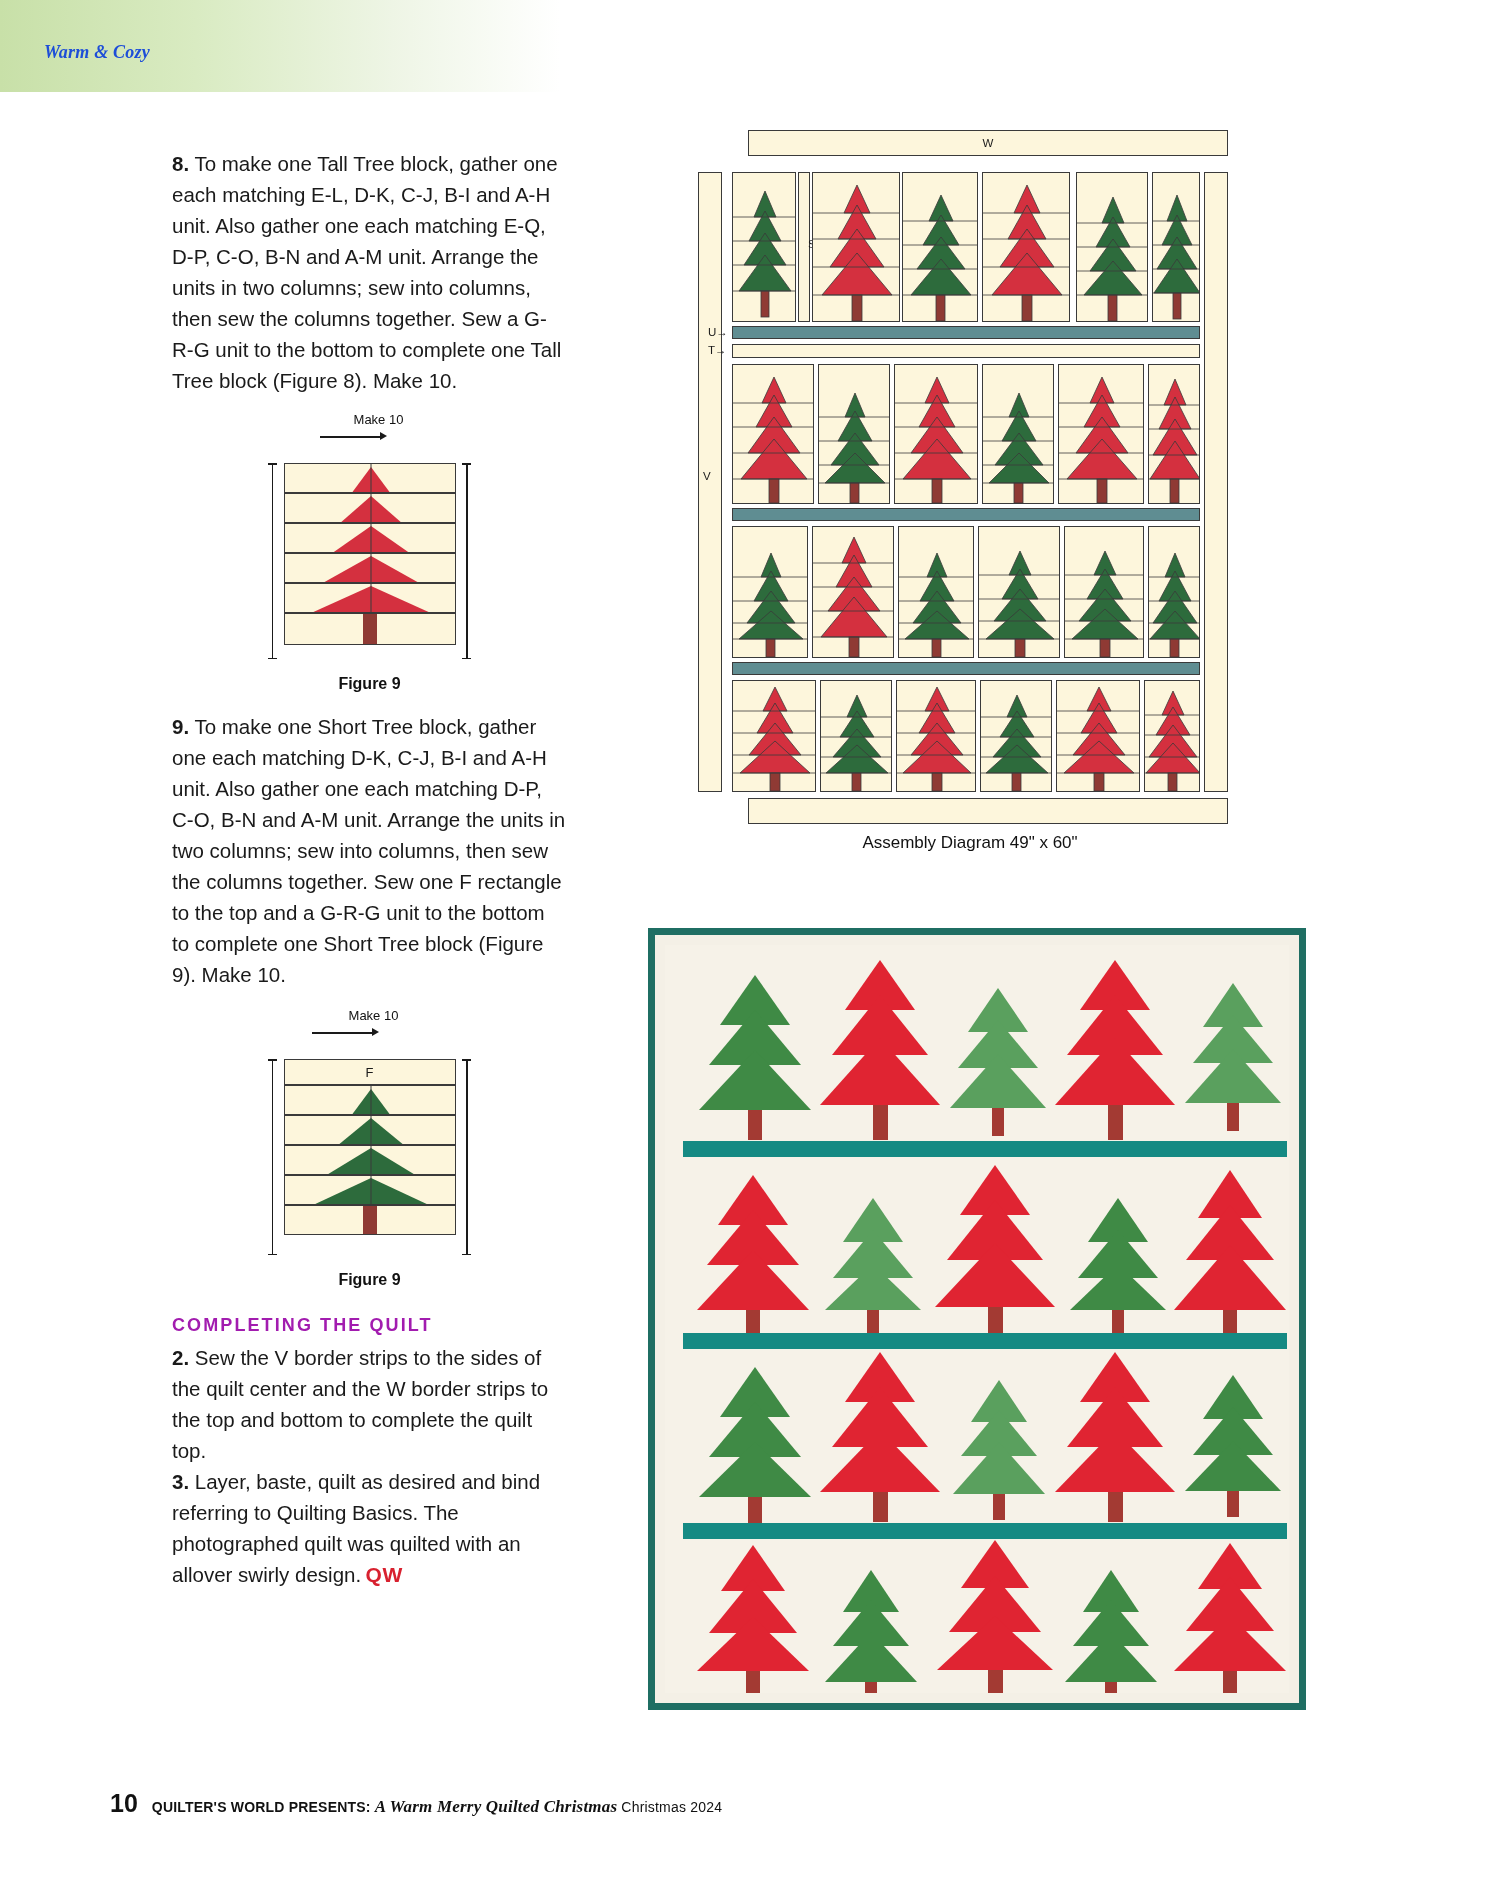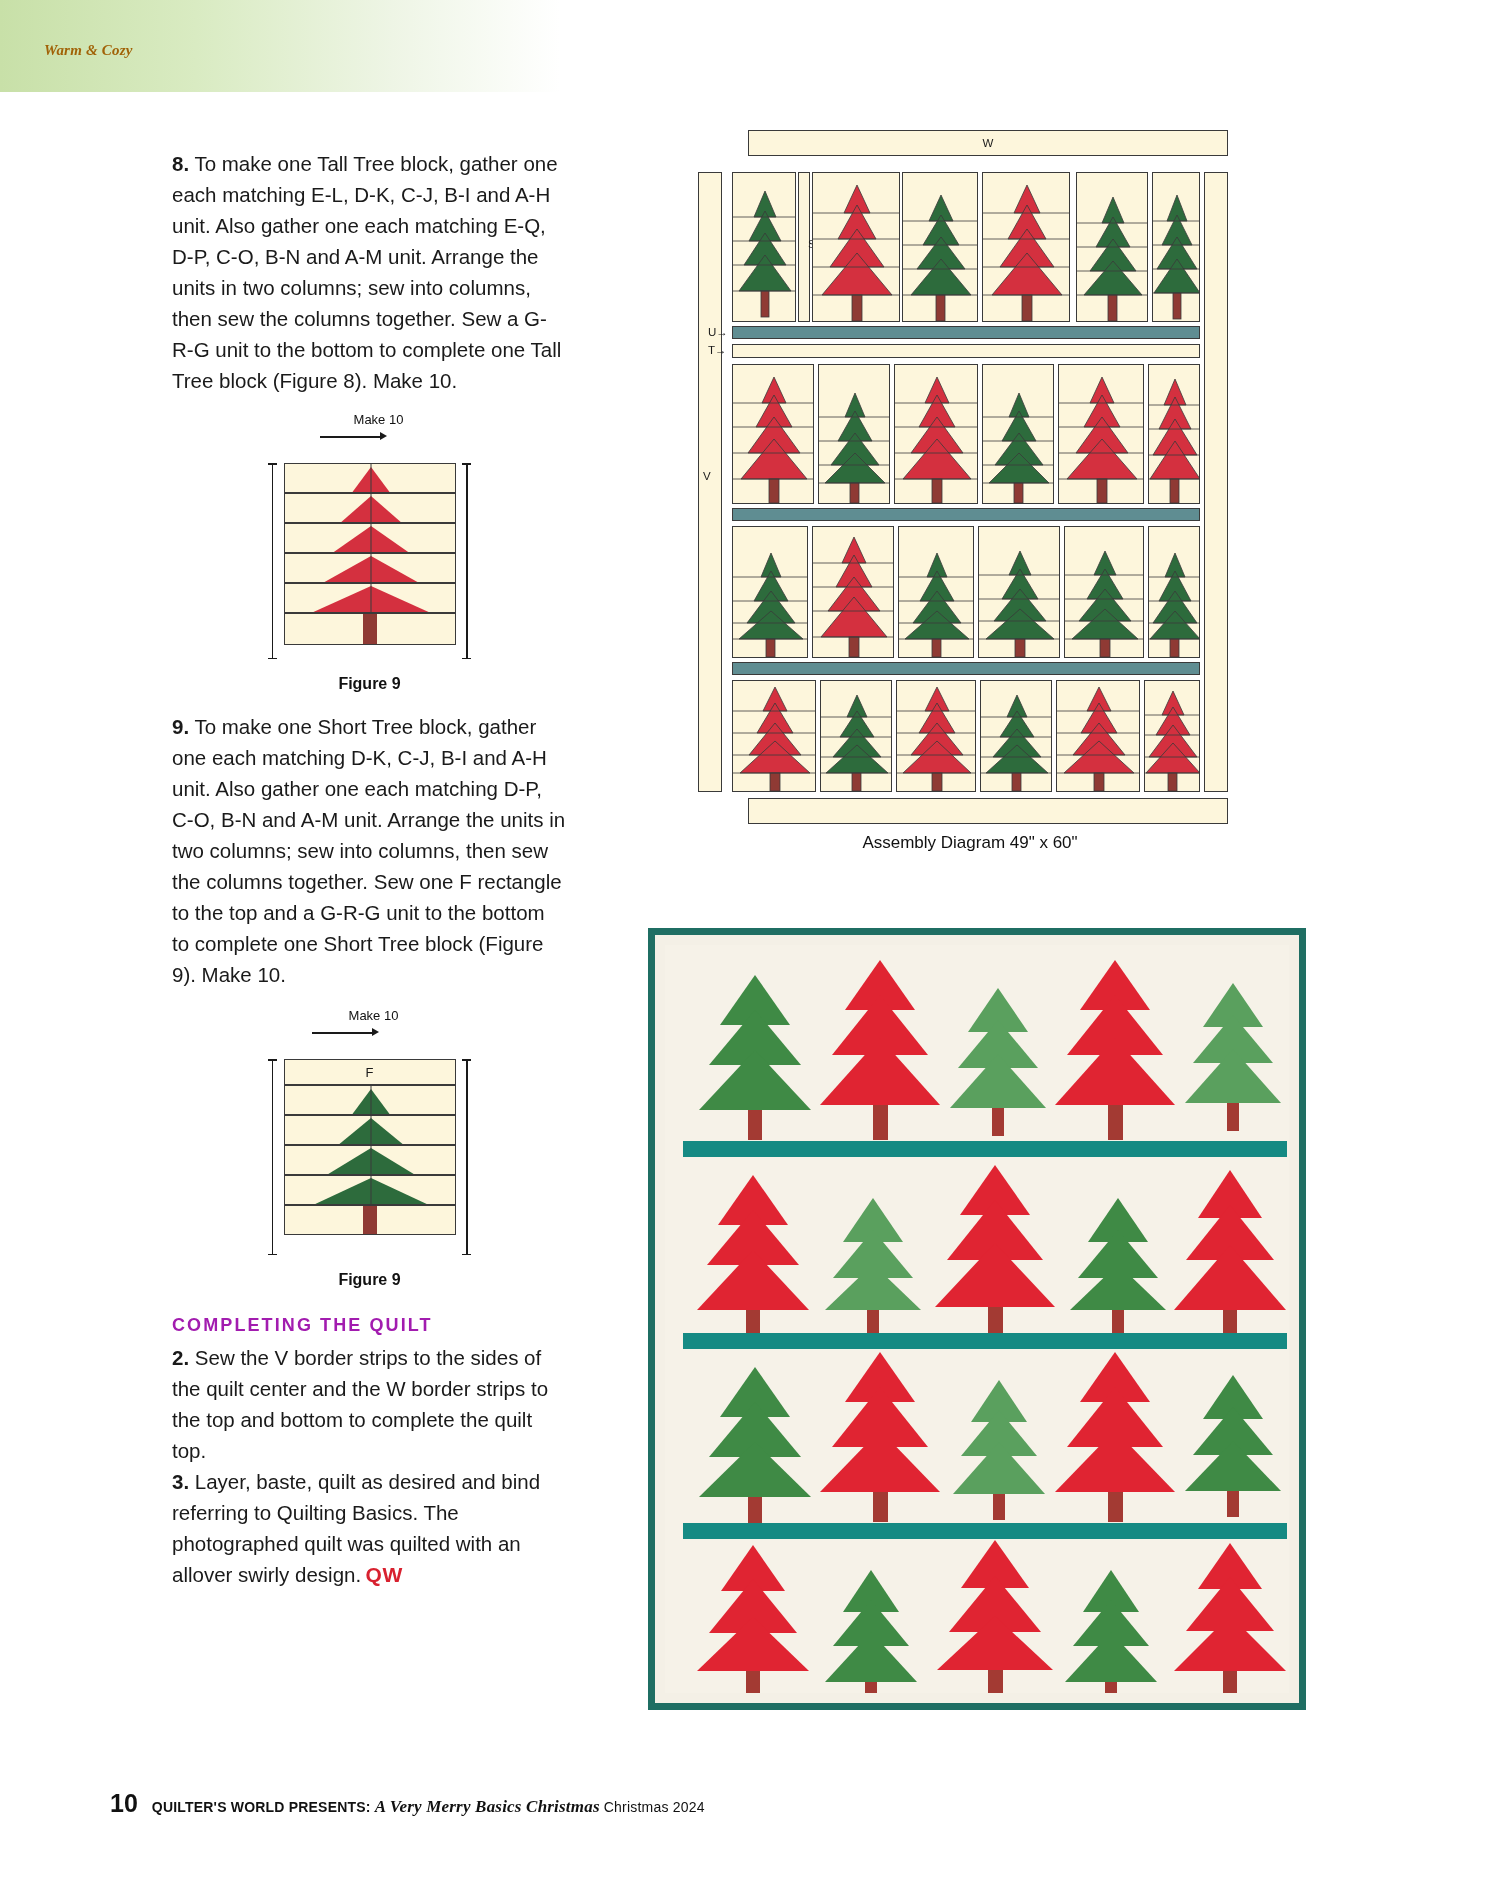--- a/index.html
+++ b/index.html
@@ -11,21 +11,21 @@
   .page{position:relative;width:1500px;height:1896px;}
 
   
   .header-band{
     position:absolute;left:0;top:0;width:560px;height:92px;
     background:linear-gradient(90deg,#c8e0a8 0%,#d9ebc2 35%,#eef5e5 70%,#ffffff 100%);
   }
   .header-title{
     position:absolute;left:44px;top:42px;
     font-family:"Liberation Serif", serif;
-    font-style:italic;font-weight:bold;font-size:15px;color:#a16207;
+    font-style:italic;font-weight:bold;font-size:18px;color:#1d4ed8;
     letter-spacing:.2px;
   }
 
   
   .left-col{
     position:absolute;left:172px;top:148px;width:395px;
   }
   .para{
     font-size:20.5px;line-height:31px;color:#1a1a1a;
     margin:0 0 0 0;text-align:left;
@@ -810,18 +810,18 @@
           <rect x="18" y="172" width="604" height="16" fill="#158a83"></rect>
         </g>
       </svg>
     </div>
   </div>
 
   <div class="footer">
     <span class="pagenum">10</span>
     <span class="foot-text">
       <span class="caps">QUILTER'S WORLD PRESENTS:</span>
-      <span class="ital">A Very Merry Basics Christmas</span>
+      <span class="ital">A Warm Merry Quilted Christmas</span>
       <span>Christmas 2024</span>
     </span>
   </div>
 
 </div>
 
 </body></html>

